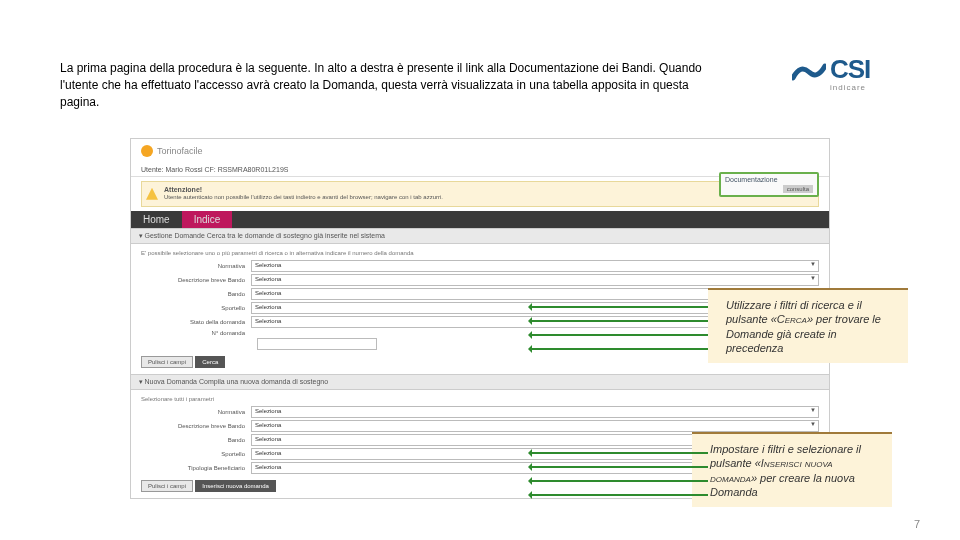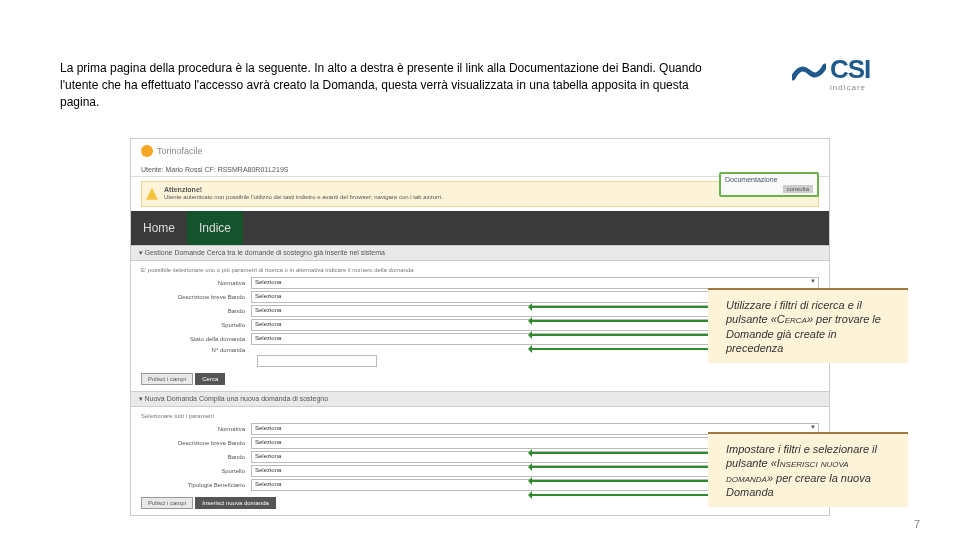--- a/index.html
+++ b/index.html
@@ -18,22 +18,22 @@
   .title-bar{padding:4px 10px;font-weight:bold;font-size:11px;color:#333}
   .user-bar{padding:3px 10px;font-size:7px;color:#555;border-bottom:1px solid #ddd}
   .doc-box{position:absolute;right:10px;top:33px;width:100px;border:2px solid #6ab04c;border-radius:2px;padding:2px 4px;background:#fafafa}
   .doc-label{font-size:7px;color:#456}
   .doc-btn{display:inline-block;background:#ccc;padding:1px 4px;font-size:6px;margin-top:2px;float:right;color:#555}
   .warn{margin:4px 10px;background:#fdf3d9;border:1px solid #e8d89a;padding:4px;display:flex;align-items:center}
   .warn-ico{width:12px;height:12px;background:#f5c242;display:inline-block;margin-right:6px;clip-path:polygon(50% 0,100% 100%,0 100%)}
   .warn-txt{font-size:6px;color:#555;line-height:1.2}
   .warn-title{font-weight:bold;font-size:7px}
   .tabs{background:#3a3a3a;display:flex}
-  .tab{color:#ddd;padding:10px 12px;font-size:12px}
-  .tab.active{background:#14532d}
+  .tab{color:#ddd;padding:3px 12px;font-size:10px}
+  .tab.active{background:#be185d}
   .section-head{background:#e9e9e9;border-top:1px solid #ccc;border-bottom:1px solid #ccc;padding:3px 8px;font-size:7px;color:#555}
   .section-body{padding:6px 10px;background:#fff}
   .hint{font-size:6px;color:#777;margin-bottom:4px}
   .form-row{display:flex;align-items:center;margin:2px 0}
   .form-label{width:110px;text-align:right;font-size:6px;color:#555;padding-right:6px}
   .form-select{flex:1;border:1px solid #bbb;padding:1px 3px;font-size:6px;background:#fff;position:relative;height:12px}
   .form-select::after{content:"▼";position:absolute;right:2px;top:0;font-size:6px;color:#555}
   .form-input{width:120px;border:1px solid #bbb;height:12px;margin-left:116px}
   .btns{margin-top:6px}
   .btn{display:inline-block;padding:2px 6px;font-size:6px;border:1px solid #999;background:#e8e8e8;color:#555}
@@ -151,21 +151,21 @@
     <div class="btns">
       <span class="btn">Pulisci i campi</span>
       <span class="btn dark">Inserisci nuova domanda</span>
     </div>
   </div>
 </div>
 
 <div class="callout" style="left:708px;top:288px">
   <span>Utilizzare i filtri di ricerca e il pulsante «</span><span class="cap">Cerca</span><span>» per trovare le Domande già create in precedenza</span>
 </div>
-<div class="callout" style="left:708px;top:432px">
+<div class="callout" style="left:692px;top:432px">
   <span>Impostare i filtri e selezionare il pulsante «</span><span class="cap">Inserisci nuova domanda</span><span>» per creare la nuova Domanda</span>
 </div>
 
 <div class="arrow" style="left:530px;top:306px;width:178px"></div>
 <div class="arrow" style="left:530px;top:320px;width:178px"></div>
 <div class="arrow" style="left:530px;top:334px;width:178px"></div>
 <div class="arrow" style="left:530px;top:348px;width:178px"></div>
 <div class="arrow" style="left:530px;top:452px;width:178px"></div>
 <div class="arrow" style="left:530px;top:466px;width:178px"></div>
 <div class="arrow" style="left:530px;top:480px;width:178px"></div>

